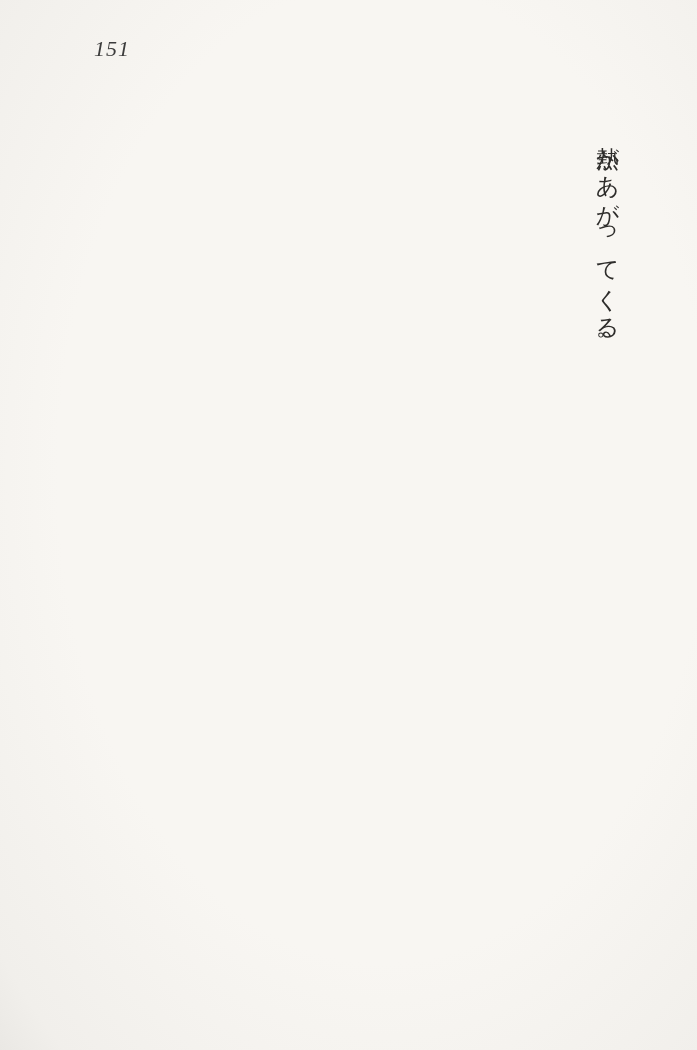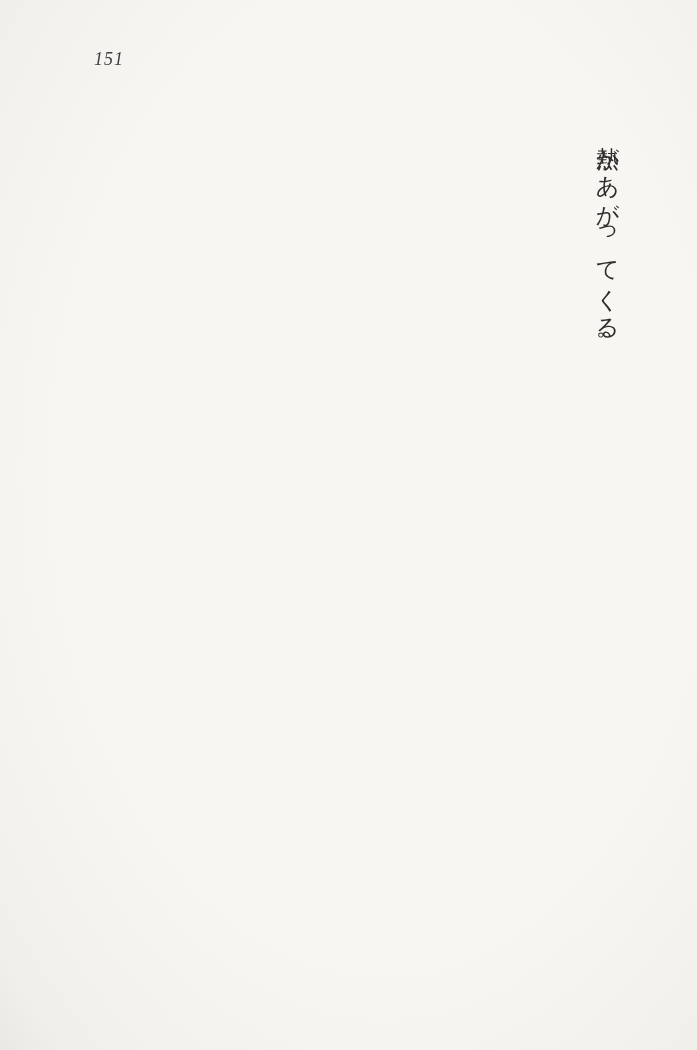--- a/index.html
+++ b/index.html
@@ -10,22 +10,22 @@
     overflow:hidden;
   }
   .page{
     position:relative;
     width:697px;height:1050px;
     background:
       radial-gradient(ellipse at 55% 45%, #f8f6f2 60%, #f1efeb 92%, #eae8e4 100%);
   }
   .page-number{
     position:absolute;
-    top:49px;left:94px;
-    font-size:18px;
+    top:36px;left:94px;
+    font-size:22px;
     font-style:italic;
     color:#3c3c3c;
     letter-spacing:1px;
     text-align:center;
   }
   .text-block{
     position:absolute;
     top:104px;
     right:72px;
     width:562px;

